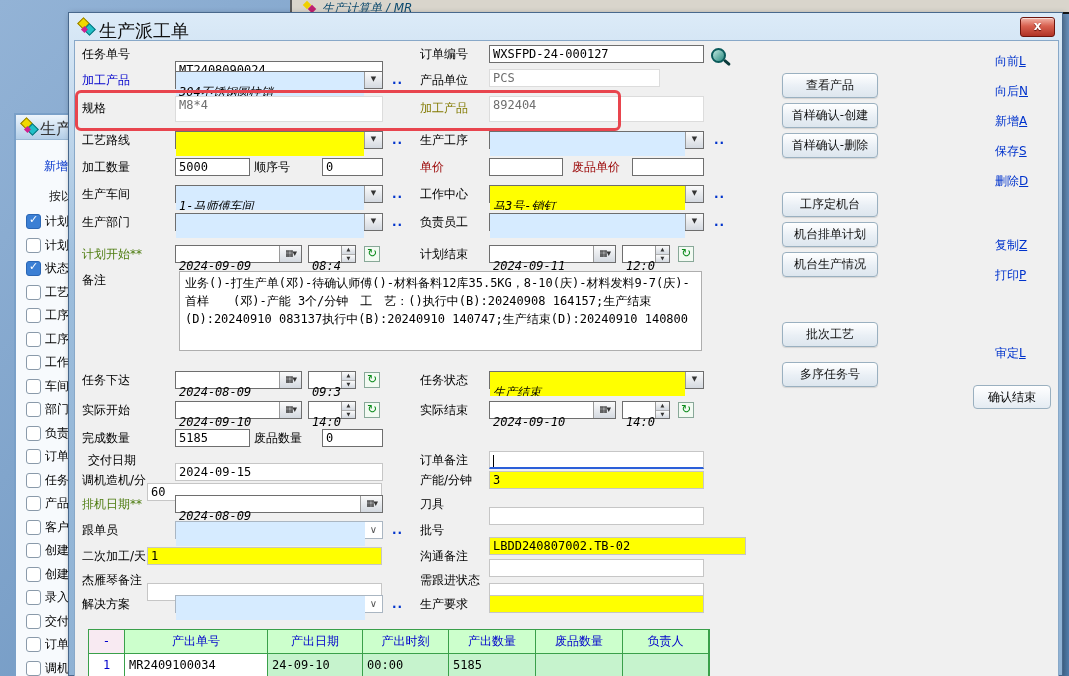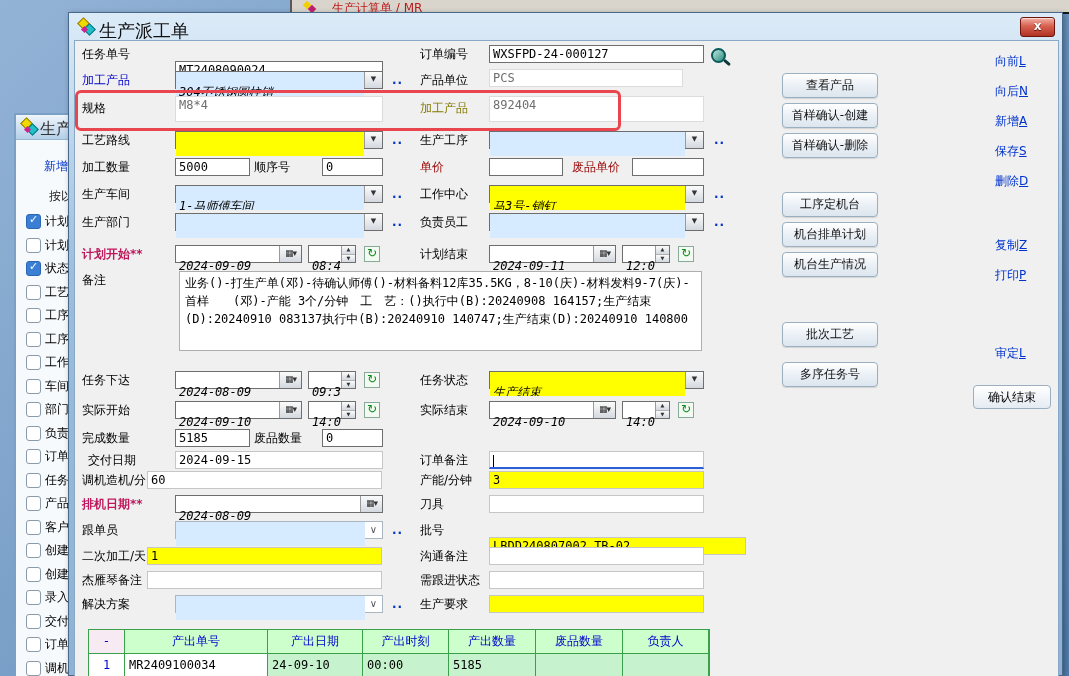--- a/index.html
+++ b/index.html
@@ -4,21 +4,21 @@
 <style>
   html,body{margin:0;padding:0;background:#444;}
   .stage{position:relative;width:1069px;height:676px;overflow:hidden;
     font-family:"DejaVu Sans",sans-serif;font-size:12px;color:#000;
     background:linear-gradient(135deg,#93b3d6 0%,#6f97c2 55%,#527fae 100%);}
 
   
   .top-strip{position:absolute;left:290px;top:0;width:779px;height:12px;
     background:#d9d5cc;border-left:2px solid #5a5a5a;border-bottom:2px solid #151515;
     overflow:hidden;white-space:nowrap;}
-  .top-strip .ttxt{position:absolute;left:40px;top:0;line-height:17px;font-size:12px;color:#b91c1c;}
+  .top-strip .ttxt{position:absolute;left:30px;top:0;line-height:17px;font-size:12px;color:#0c4a6e;font-style:italic;}
   .mini-diamonds{position:absolute;left:12px;top:2px;width:14px;height:12px;}
   .mini-diamonds i{position:absolute;width:6px;height:6px;transform:rotate(45deg);}
   .mini-diamonds i:nth-child(1){left:0;top:0;background:#f0d000;}
   .mini-diamonds i:nth-child(2){left:5px;top:4px;background:#c02070;}
 
   .filter-win{position:absolute;left:14px;top:113px;width:58px;height:563px;
     background:#f4f8fc;border:2px solid #7aa0c8;border-right:none;overflow:hidden;}
   .filter-title{height:24px;background:linear-gradient(#eef5fc,#b4cfe8);
     border-bottom:1px solid #9ab8d4;position:relative;overflow:hidden;white-space:nowrap;}
   .filter-title .ftxt{position:absolute;left:24px;top:4px;font-size:16px;color:#333;}
@@ -46,25 +46,25 @@
   .dlg-title .diamond-pair{left:9px;top:6px;}
   .close-btn{position:absolute;right:7px;top:4px;width:33px;height:18px;border:1px solid #6e150d;
     border-radius:3px;background:linear-gradient(#f2b5a8,#d8604f 45%,#b03325);
     color:#fff;text-align:center;line-height:16px;font-size:12px;font-weight:bold;cursor:pointer;
     box-shadow:inset 0 1px 0 rgba(255,255,255,.55);text-shadow:0 1px 1px #5a0e08;}
   .dlg-body{position:absolute;left:5px;top:27px;width:983px;height:636px;background:#f0f0f0;
     border:1px solid #88a8c8;overflow:hidden;}
 
   
   .lbl{position:absolute;height:18px;line-height:18px;white-space:nowrap;}
-  .lbl.blue{color:#0000cc;} .lbl.red{color:#990000;} .lbl.magenta{color:#be185d;font-weight:bold;} .lbl.olive{color:#827a00;}
+  .lbl.blue{color:#0000cc;} .lbl.red{color:#990000;} .lbl.magenta{color:#4d7c0f;} .lbl.olive{color:#827a00;}
   .mono{font-family:"DejaVu Sans Mono","Liberation Mono",monospace;font-size:12px;}
   .inp{position:absolute;height:18px;box-sizing:border-box;background:#fff;border:1px solid #6e6e6e;
     padding:0 3px;line-height:16px;white-space:nowrap;overflow:hidden;}
-  .inp.flat{border:1px solid #c6c6c6;}
+  .inp.flat{border:1px solid #c6c6c6;margin-top:12px;}
   .inp.ro{color:#6e6e6e;border:1px solid #dcdcdc;}
   .inp.yellow{background:#ffff00;border:1px solid #c6c6c6;}
   .inp.focus{border:1px solid #c6c6c6;border-bottom:2px solid #2b5fd9;}
   .caret{display:inline-block;width:1px;height:12px;background:#000;vertical-align:middle;}
   .combo{position:absolute;height:18px;box-sizing:border-box;border:1px solid #6e6e6e;background:#fff;
     display:flex;align-items:stretch;}
   .combo .val{flex:1;padding:12px 3px;line-height:16px;white-space:nowrap;overflow:hidden;font-style:italic;}
   .combo.blue .val{background:#d6ebff;} .combo.yellow .val{background:#ffff00;}
   .combo .btn{flex:0 0 17px;background:linear-gradient(#fbfbfb,#d4d9e0);border-left:1px solid #9a9a9a;
     text-align:center;font-size:7px;line-height:15px;color:#333;cursor:pointer;}
@@ -240,21 +240,21 @@
       <div class="inp mono" style="left:414px;top:4px;width:215px">WXSFPD-24-000127</div>
       <span class="mag" style="left:636px;top:7px"></span>
 
       <div class="lbl blue" style="left:7px;top:30px">加工产品</div>
       <div class="combo blue" style="left:100px;top:30px;width:208px">
         <span class="val mono">304不锈钢圆柱销</span>
         <span class="btn">▼</span>
       </div>
       <span class="dots" style="left:317px;top:30px">..</span>
       <div class="lbl" style="left:345px;top:30px">产品单位</div>
-      <div class="inp mono ro" style="left:414px;top:28px;width:194px">PCS</div>
+      <div class="inp mono ro" style="left:414px;top:28px;width:171px">PCS</div>
 
       <div class="lbl" style="left:7px;top:58px">规格</div>
       <div class="inp mono ro" style="left:100px;top:55px;width:208px;height:26px">M8*4</div>
       <div class="lbl olive" style="left:345px;top:58px">加工产品</div>
       <div class="inp mono ro" style="left:414px;top:55px;width:215px;height:26px">892404</div>
       <div class="redbox" style="left:0px;top:49px;width:540px;height:35px"></div>
 
       <div class="lbl" style="left:7px;top:90px">工艺路线</div>
       <div class="combo yellow" style="left:100px;top:90px;width:208px">
         <span class="val mono"></span>

